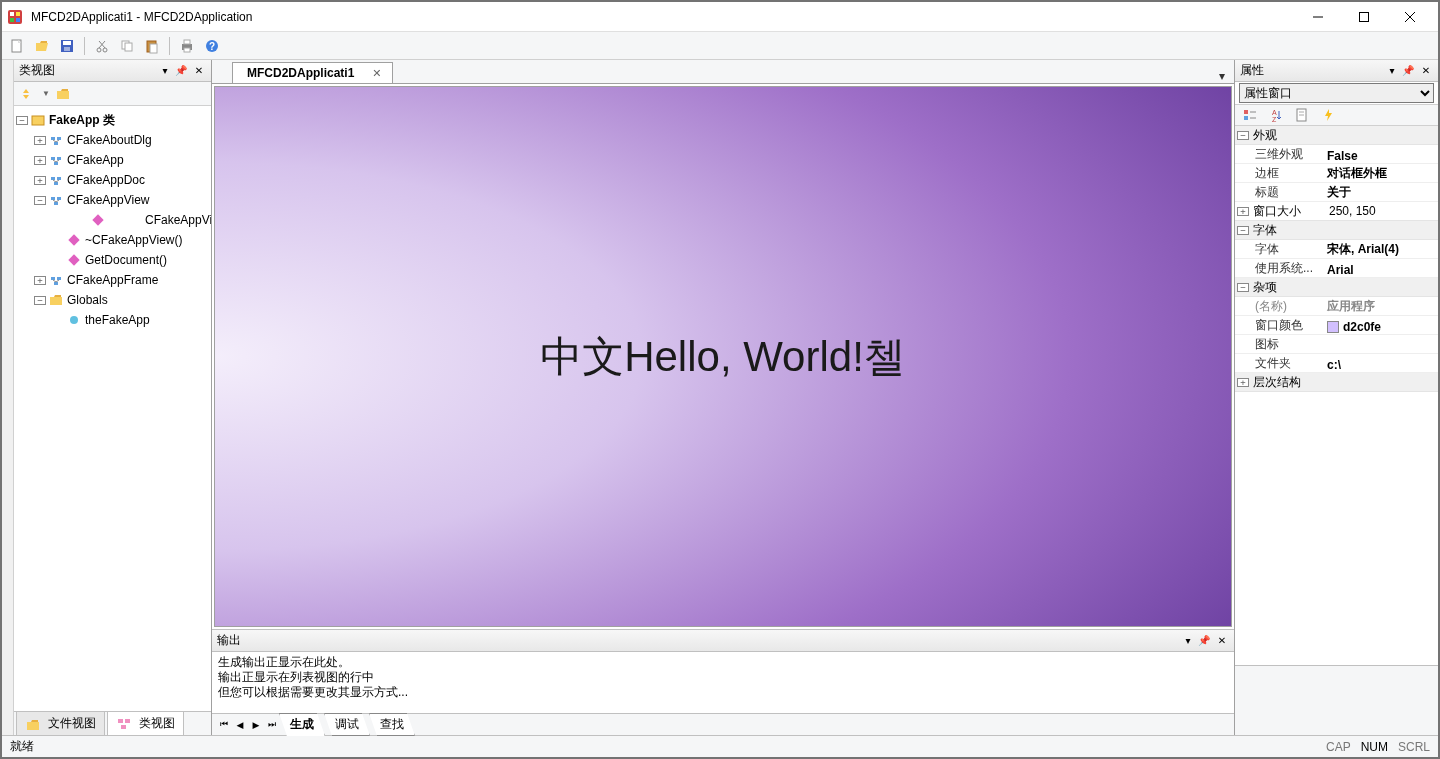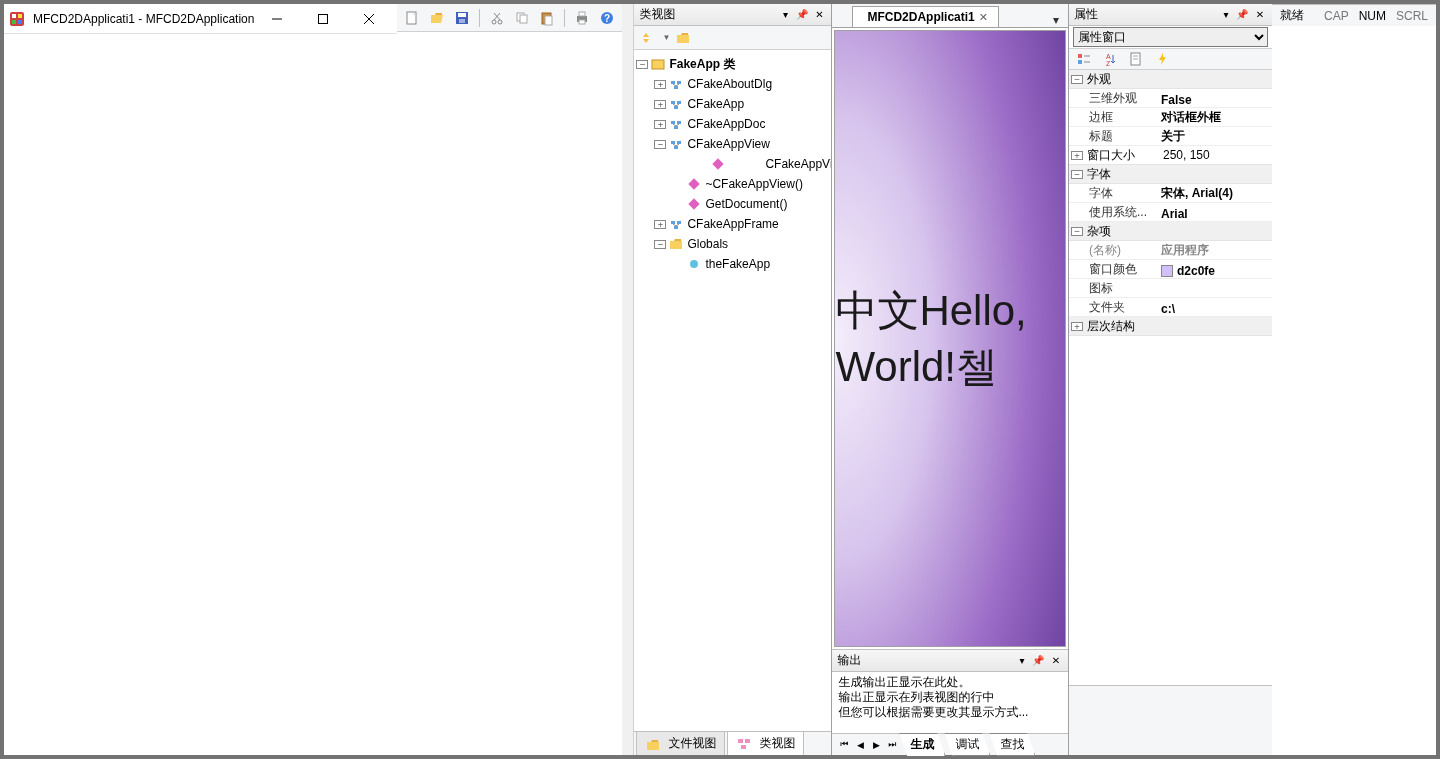--- a/index.html
+++ b/index.html
@@ -1,17 +1,17 @@
 <!DOCTYPE html>
 <html><head>
 <meta charset="utf-8">
 <style>
 * { box-sizing: border-box; margin: 0; padding: 0; }
 body { font-family: "Microsoft YaHei", "Segoe UI", Tahoma, sans-serif; font-size: 12px; background: #fff; overflow: hidden; }
-.window { width: 1440px; height: 759px; display: flex; flex-direction: row; border: 4px solid #737373; }
+.window { width: 1440px; height: 759px; display: flex; flex-direction: column; border: 2px solid #737373; }
 .titlebar { height: 30px; background: #fff; display: flex; align-items: center; padding: 0 5px; border-bottom: 1px solid #e0e0e0;}
 .titlebar .icon { width:16px; height:16px; margin-right:5px;}
 .titlebar .title { flex:1; font-size:12px; color:#000; padding-left:3px;}
 .winbtns { display:flex; }
 .winbtn { width:46px; height:30px; display:flex; align-items:center; justify-content:center; cursor:pointer; font-family:"Segoe UI Symbol"; }
 .menubar { height:22px; background:#fff; display:flex; align-items:center; padding:0 6px; border-bottom:1px solid #e0e0e0;}
 .menubar span { padding:2px 8px; cursor:pointer; }
 .toolbar { height:28px; background:#f5f6f7; border-bottom:1px solid #d0d0d0; display:flex; align-items:center; padding:0 4px; gap:3px;}
 .tbtn { width:22px; height:22px; display:flex; align-items:center; justify-content:center; cursor:pointer; border-radius:2px;}
 .tsep { width:1px; height:18px; background:#c0c0c0; margin:0 3px;}
@@ -26,21 +26,21 @@
 .tree-row { display:flex; align-items:center; height:20px; white-space:nowrap; cursor:pointer;}
 .expander { width:12px; text-align:center; color:#666; font-size:9px; font-family:monospace; border:1px solid #888; height:9px; line-height:7px; margin-right:2px;}
 .expander.leaf { border:none;}
 .ticon { width:16px; height:14px; margin-right:3px; display:inline-flex; align-items:center; justify-content:center;}
 .bold { font-weight:bold;}
 .view-tabs { height:24px; background:#f5f6f7; border-top:1px solid #c0c0c0; display:flex; align-items:flex-end;}
 .vtab { padding:3px 8px; border:1px solid #c0c0c0; border-bottom:none; background:#fff; display:flex; align-items:center; gap:4px; cursor:pointer; font-size:12px; margin-left:2px;}
 .vtab.inactive { background:#e8e8e8;align-items:flex-end;}
 .center { flex:1; display:flex; flex-direction:column; min-width:0;}
 .doc-tabs { height:24px; background:#f5f6f7; border-bottom:1px solid #a0a0a0; display:flex; align-items:flex-end; padding-left:20px;}
-.doc-tab { padding:3px 10px 3px 14px; background:#fff; border:1px solid #a0a0a0; border-bottom:none; display:flex; align-items:center; gap:4px; font-size:12px; font-weight:bold; cursor:pointer;}
+.doc-tab { padding:3px 10px 3px 14px; background:#fff; border:1px solid #a0a0a0; border-bottom:none; display:flex; align-items:center; gap:18px; font-size:12px; font-weight:bold; cursor:pointer;}
 .doc-tab .x { font-weight:normal; color:#666; cursor:pointer; font-size:11px;}
 .doc-tabs .spacer{flex:1;}
 .doc-dd { width:18px; text-align:center; cursor:pointer; color:#333; padding-right:6px;}
 .canvas { flex:1; border:1px solid #a0a0a0; margin:2px; background:radial-gradient(ellipse 140% 120% at 0% 50%, #f4eefb 0%, #d7c4ed 30%, #9e6fc8 60%, #6b3fa0 85%, #4e2a80 100%); display:flex; align-items:center; justify-content:center; position:relative;}
 .canvas-text { font-size:42px; color:#1a1a1a; font-family:"Microsoft YaHei","SimSun",sans-serif;}
 .output { height:106px; display:flex; flex-direction:column; border-top:1px solid #c0c0c0;}
 .output-body { flex:1; background:#fff; padding:3px 6px; font-size:12px; line-height:15px; overflow:auto;}
 .output-tabs { height:22px; background:#f5f6f7; border-top:1px solid #c0c0c0; display:flex; align-items:center; padding-left:4px; gap:0;}
 .nav-btn { width:16px; height:16px; display:flex; align-items:center; justify-content:center; cursor:pointer; font-size:9px;}
 .otab { padding:2px 10px; border:1px solid #888; background:#fff; cursor:pointer; font-size:12px; position:relative; margin-left:-1px;

